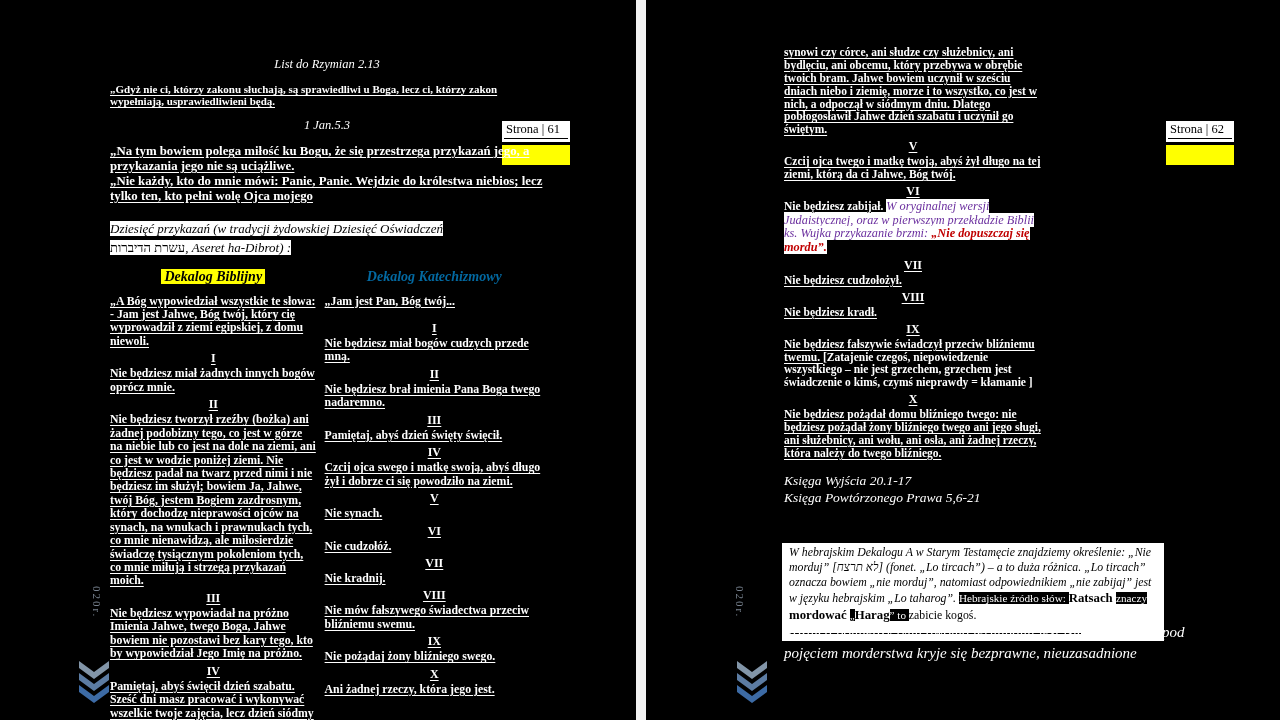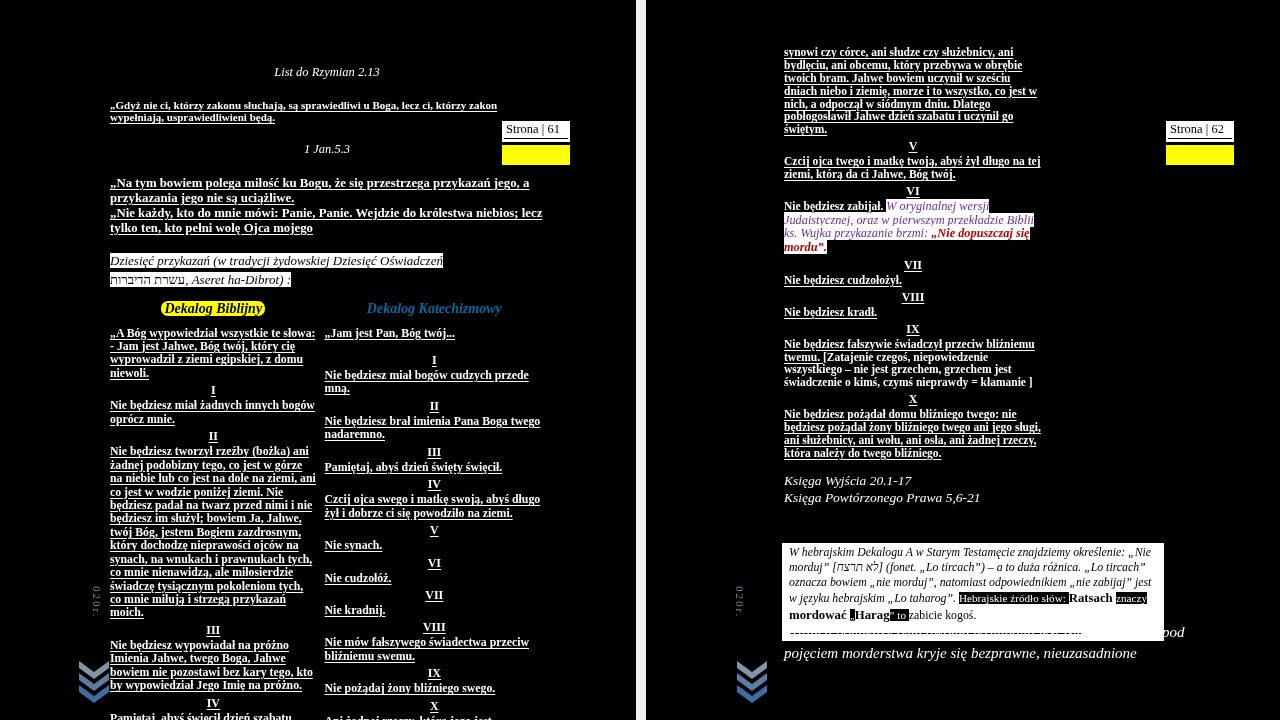--- a/index.html
+++ b/index.html
@@ -27,33 +27,33 @@
   
   .page-tag{position:absolute;top:121px;width:68px;}
   #p61 .page-tag{left:502px;}
   #p62 .page-tag{left:520px;}
   .tag-label{background:#fff;color:#000;font-size:12.5px;padding:1px 2px 3px;}
   .tag-label .inner{display:block;border-bottom:1.5px solid #000;padding:0 2px 1px;white-space:nowrap;}
   .tag-yellow{height:20px;background:#ffff00;margin-top:3px;}
 
   
   .content61{position:absolute;left:110px;top:46px;width:434px;}
-  .ref{font-style:italic;text-align:center;font-size:12.5px;margin:19px 0;}
+  .ref{font-style:italic;text-align:center;font-size:12.5px;margin:11px 0;}
   .q{font-weight:bold;text-decoration:underline;text-underline-offset:2px;font-size:12.8px;line-height:1.16;}
   .q1{font-size:11px;line-height:1.1;}
   .intro{margin:15px 0 0;font-size:13px;line-height:1.5;width:340px;}
   .intro span{background:#fff;color:#000;}
   .bi{font-weight:normal;font-style:italic;}
   .it{font-style:italic;}
   .he{font-style:normal;}
   .cols{display:flex;gap:8px;margin-top:9px;}
   .col1{width:226px;}
   .col2{width:240px;}
   .hdr{text-align:center;margin:2px 0 10px;font-size:14px;}
-  .script{font-style:italic;border-radius:7px;}
+  .script{font-style:italic;}
   .hl-yellow{background:#ffff00;color:#000;padding:0 3px;font-weight:bold;}
   .red-hdr{color:#0369a1;font-weight:bold;}
 
   
   .num{font-weight:bold;text-decoration:underline;text-underline-offset:2px;
        text-align:center;font-size:12px;margin:3px 0 1px;}
   .cmd-p{font-size:11.8px;line-height:1.14;margin-bottom:3px;font-weight:bold;}
   .cmd-p.u{text-decoration:underline;text-underline-offset:2px;}
   #p62 .cmd-p{font-size:11.5px;line-height:1.12;margin-bottom:2px;}
   #p62 .num{margin:3px 0 1px;}

